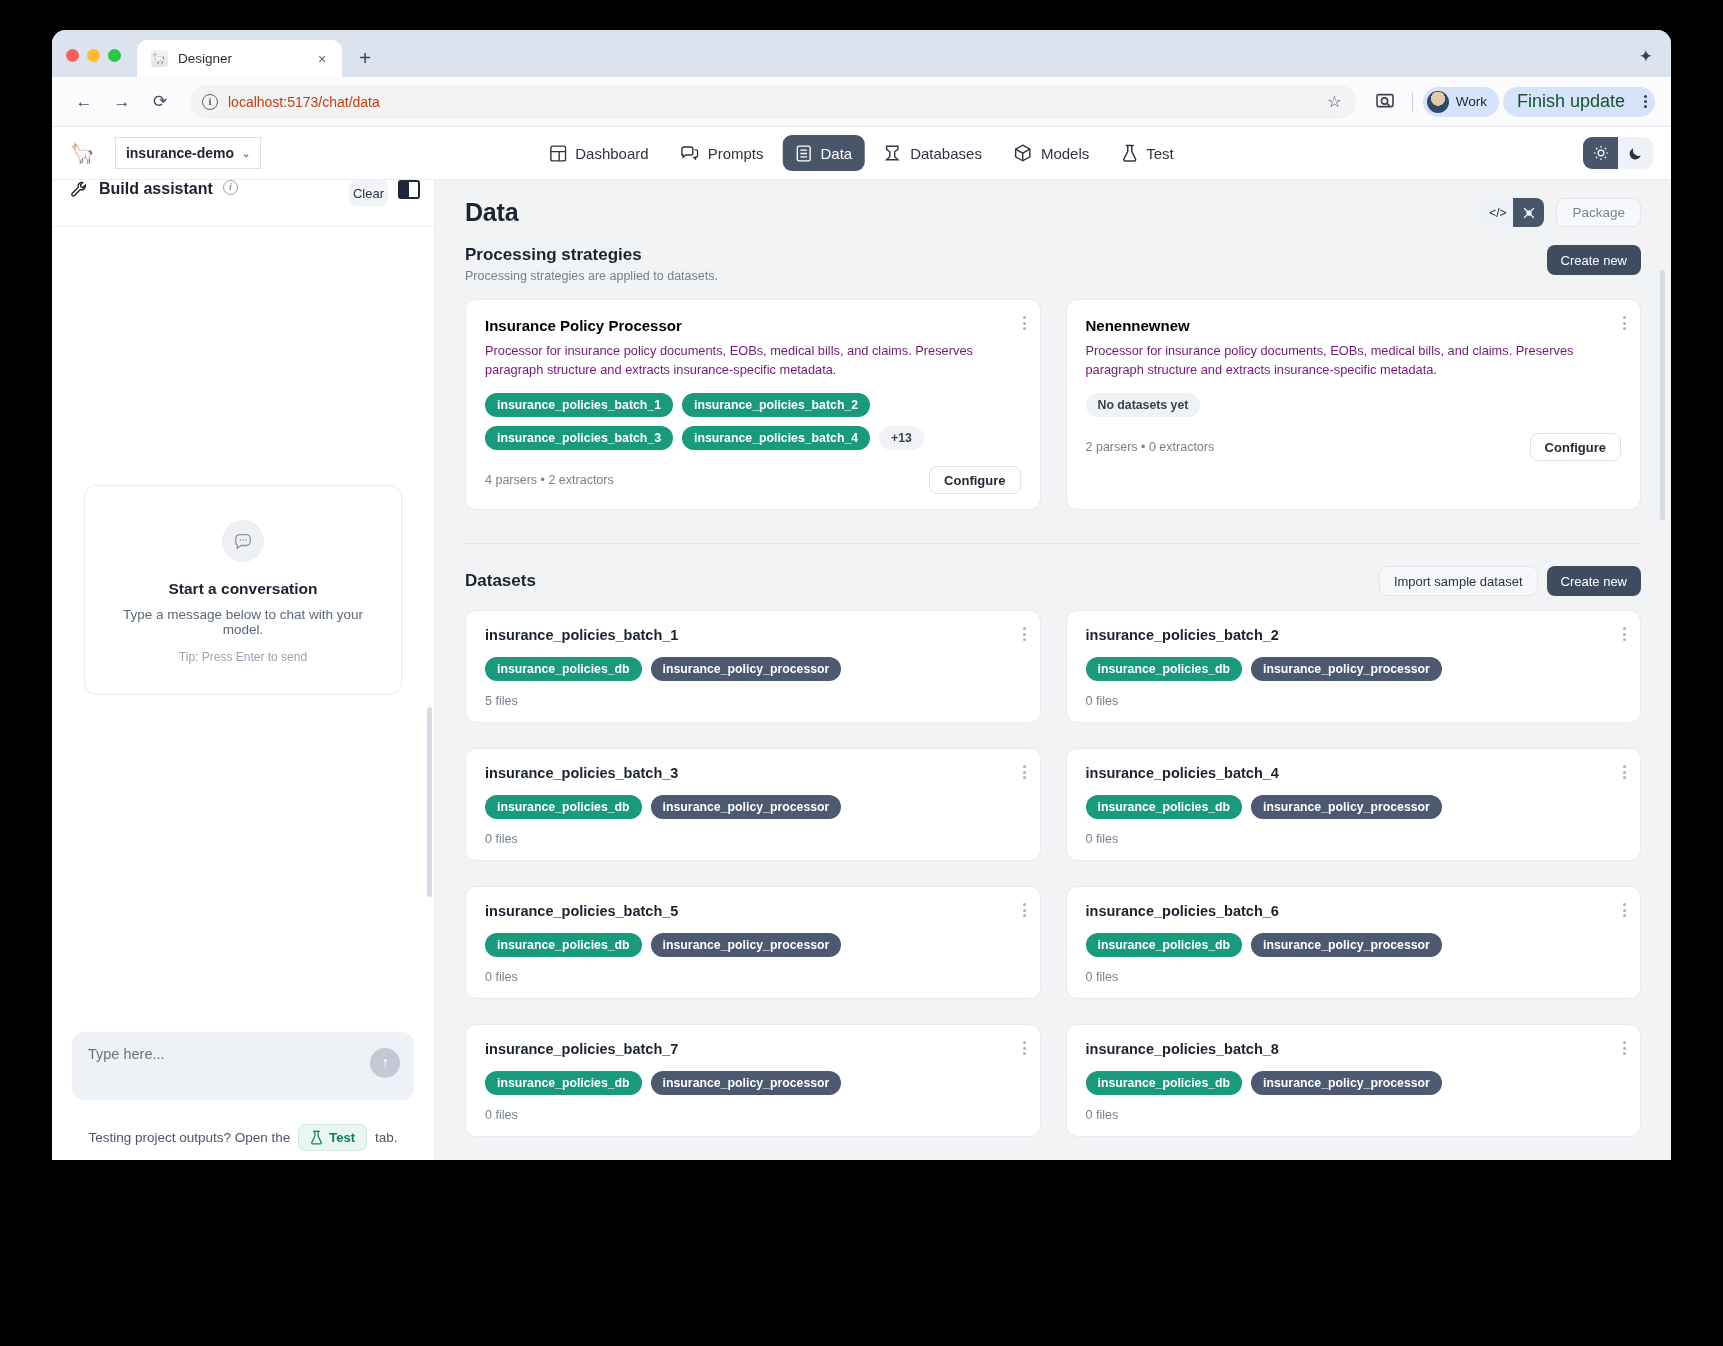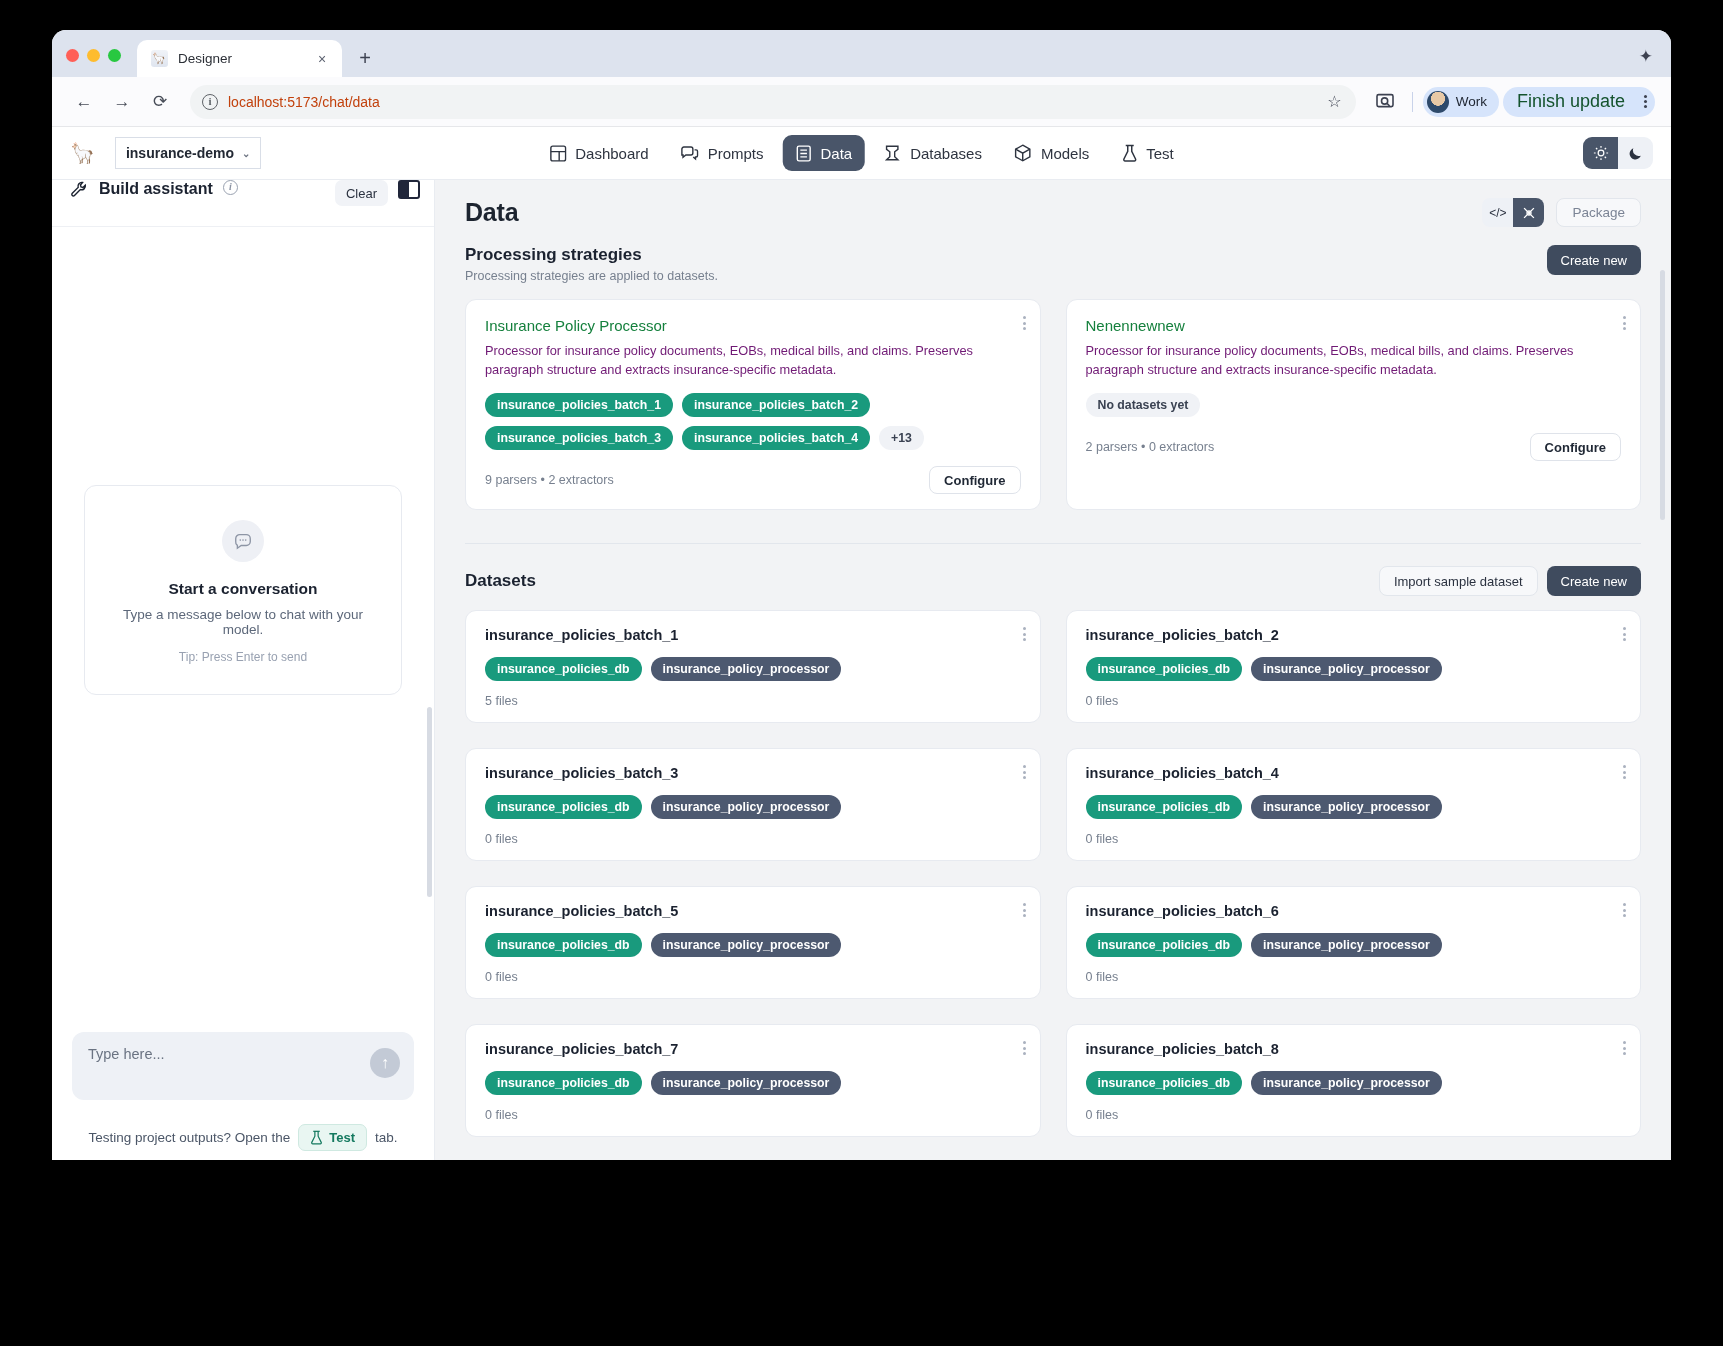--- a/index.html
+++ b/index.html
@@ -195,21 +195,21 @@
   }
   .sb-title { font-size: 16px; font-weight: 700; color: #1b2230; }
   .info-circ {
     width: 15px; height: 15px; border-radius: 50%;
     border: 1.3px solid #9aa2b1; color: #8b93a3;
     font-size: 10px; line-height: 12.5px; text-align: center;
     font-family: "Liberation Serif", serif; font-style: italic; font-weight: bold;
   }
   .sb-spacer { flex: 1; }
   .clear-btn {
-    height: 26px; padding: 0 11px; border-radius: 7px;
+    height: 26px; padding: 0 4px; border-radius: 7px;
     background: #f1f3f7; color: #2b3240;
     font-size: 13px; display: flex; align-items: center;
   }
   .panel-ic {
     width: 22px; height: 19px; border: 2px solid #20263a; border-radius: 3px;
     display: flex;
   }
   .panel-ic b { display: block; width: 50%; background: #20263a; }
 
   .chat-area {
@@ -312,21 +312,21 @@
     flex: none; margin-right: 9px;
   }
 
   .grid2 { display: grid; grid-template-columns: 1fr 1fr; gap: 25px; margin-top: 16px; }
 
   .card {
     background: #ffffff; border: 1px solid #e7eaf0; border-radius: 11px;
     padding: 17px 19px 15px;
     position: relative;
   }
-  .card-title { font-size: 15px; font-weight: 400; color: #15803d; padding-right: 26px; }
+  .card-title { font-size: 15px; font-weight: 700; color: #000000; padding-right: 26px; }
   .card-desc { font-size: 12.8px; color: #701a75; line-height: 1.45; margin-top: 8px; }
   .kebab {
     position: absolute; right: 14px; top: 16px;
     display: flex; flex-direction: column; gap: 2.5px; align-items: center;
   }
   .kebab i { width: 3px; height: 3px; border-radius: 50%; background: #aab1bf; display: block; }
 
   .chips { display: flex; flex-wrap: wrap; gap: 9px; margin-top: 14px; }
   .chip {
     height: 24px; padding: 0 12px; border-radius: 12px;
@@ -589,21 +589,21 @@
               <div class="card-title">Insurance Policy Processor</div>
               <div class="card-desc">Processor for insurance policy documents, EOBs, medical bills, and claims. Preserves paragraph structure and extracts insurance-specific metadata.</div>
               <div class="chips">
                 <span class="chip">insurance_policies_batch_1</span>
                 <span class="chip">insurance_policies_batch_2</span>
                 <span class="chip">insurance_policies_batch_3</span>
                 <span class="chip">insurance_policies_batch_4</span>
                 <span class="chip muted">+13</span>
               </div>
               <div class="card-foot">
-                <span class="meta">9 parsers • 2 extractors</span>
+                <span class="meta">4 parsers • 2 extractors</span>
                 <span class="sp"></span>
                 <span class="cfg-btn">Configure</span>
               </div>
             </div>
 
             <div class="card">
               <span class="kebab">
                   <i></i>
                   <i></i>
                   <i></i>

